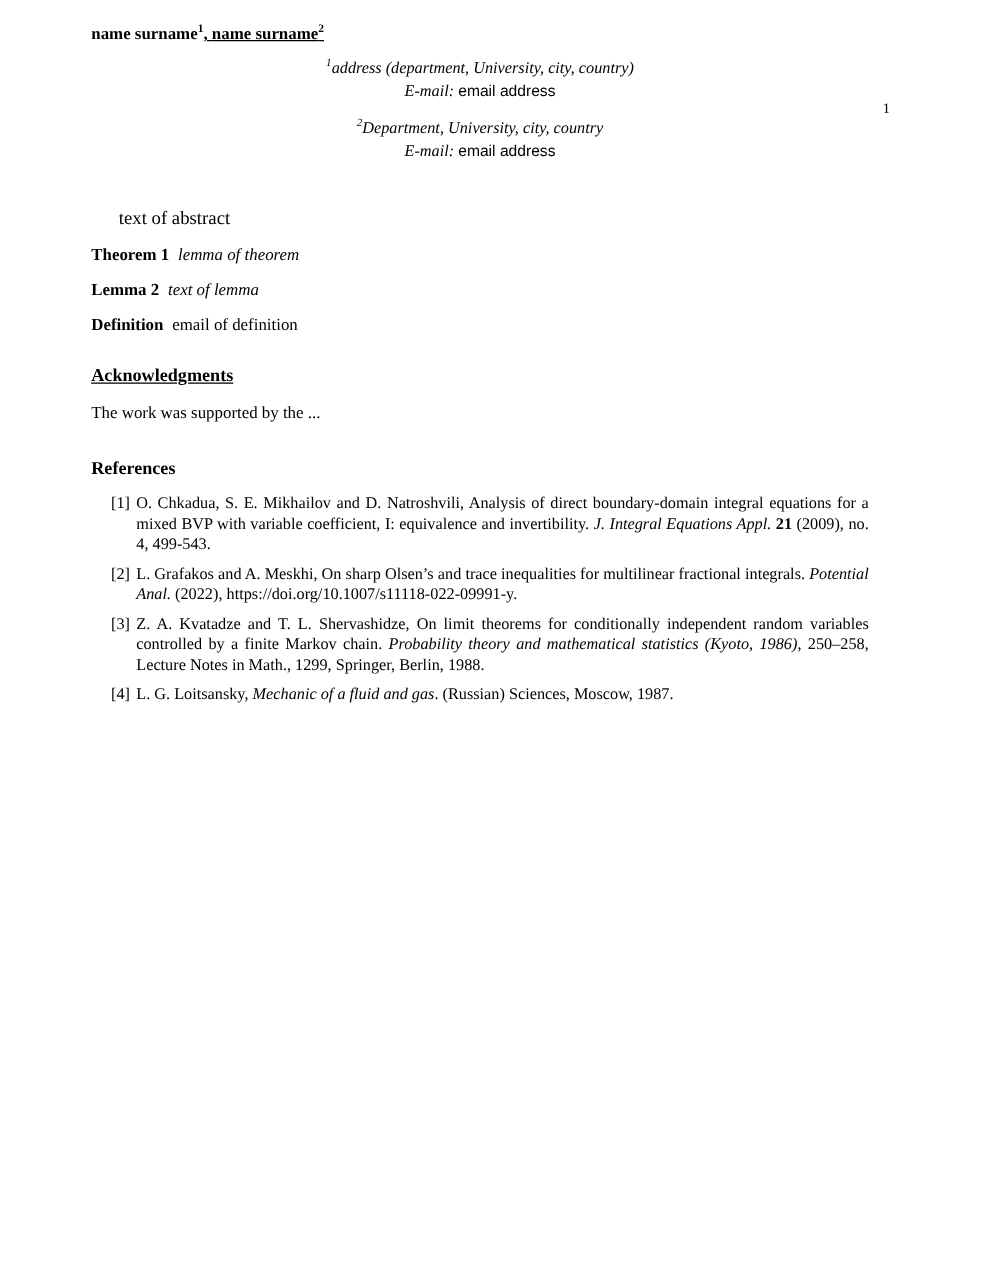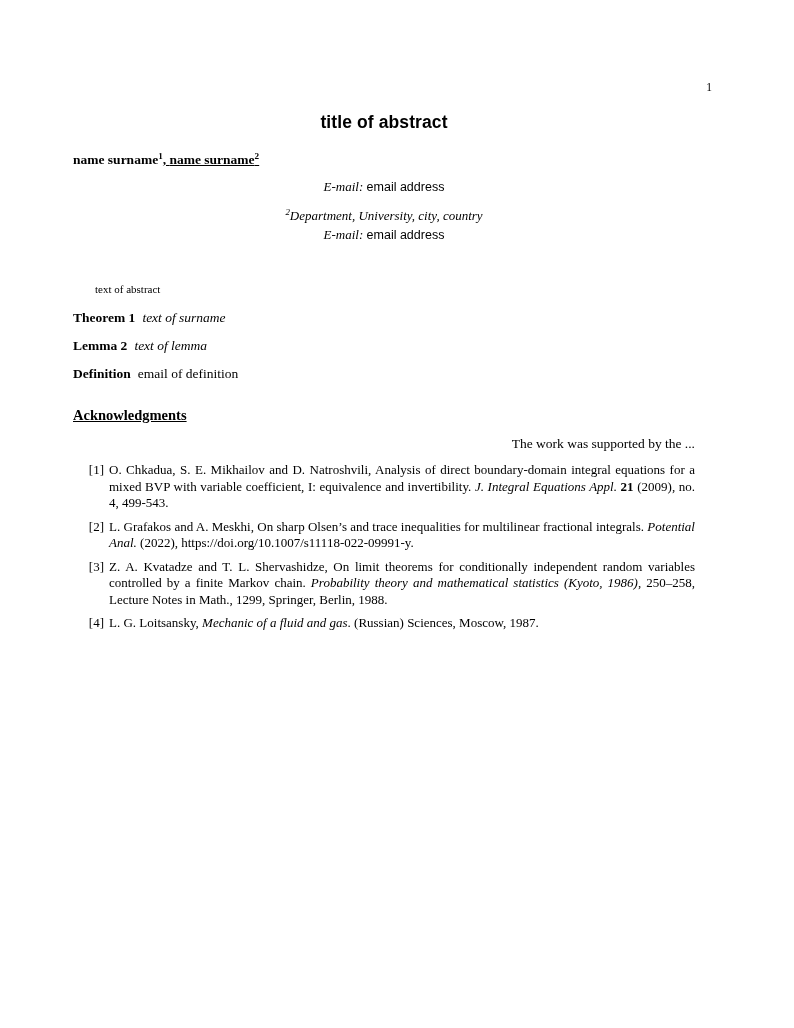--- a/index.html
+++ b/index.html
@@ -88,21 +88,21 @@
     font-style: normal;
     font-family: "Liberation Sans", sans-serif;
     font-size: 12.5px;
   }
   .addr .blk2 { margin-top: 9px; }
 
   
   .abstract-text {
     margin-top: 36px;
     text-indent: 22px;
-    font-size: 11px;
+    font-size: 15px;
     line-height: 17px;
     text-align: justify;
   }
 
   .stmt {
     margin-top: 11px;
     font-size: 13.5px;
     line-height: 17px;
   }
   .stmt .head {
@@ -122,21 +122,20 @@
     font-weight: bold;
     font-size: 14.5px;
     line-height: 18px;
     text-decoration: underline;
   }
 
   .para {
     margin-top: 11px;
     font-size: 13.5px;
     line-height: 17px;
-    text-align: right;
   }
 
   .refs-head {
     margin-top: 28px;
     font-weight: bold;
     font-size: 14.5px;
     line-height: 18px;
   }
 
   .reflist {
@@ -164,49 +163,50 @@
 </style>
 </head>
 <body>
 
 <div class="page">
 
   <div class="folio">1</div>
 
   <div class="content">
 
-    <div class="title">title of abstract</div>
 
     <div class="authors">
       <span><span>name surname</span><sup>1</sup></span><span class="u"><span>, </span><span>name surname</span><sup>2</sup></span>
     </div>
 
     <div class="addr">
+      <div><sup>1</sup><span>address (department, University, city, country)</span></div>
       <div><span class="email-label">E-mail:</span> <span class="email-val">email address</span></div>
       <div class="blk2"><sup>2</sup><span>Department, University, city, country</span></div>
       <div><span class="email-label">E-mail:</span> <span class="email-val">email address</span></div>
     </div>
 
     <div class="abstract-text">text of abstract</div>
 
     <div class="stmt">
-      <span class="head">Theorem 1</span><span class="body-it">text of surname</span>
+      <span class="head">Theorem 1</span><span class="body-it">lemma of theorem</span>
     </div>
 
     <div class="stmt">
       <span class="head">Lemma 2</span><span class="body-it">text of lemma</span>
     </div>
 
     <div class="stmt">
       <span class="head">Definition</span><span class="body-ro">email of definition</span>
     </div>
 
     <div class="section-head">Acknowledgments</div>
     <div class="para">The work was supported by the ...</div>
 
+    <div class="refs-head">References</div>
 
     <div class="reflist" id="reference-list">
         <div class="refitem"><span class="num">[1]</span><span><span>O. Chkadua, S. E. Mikhailov and D. Natroshvili, Analysis of direct boundary-domain integral equations for a mixed BVP with variable coefficient, I: equivalence and invertibility. </span><i>J. Integral Equations Appl.</i><span> </span><b>21</b><span> (2009), no. 4, 499-543.</span></span></div>
         <div class="refitem"><span class="num">[2]</span><span><span>L. Grafakos and A. Meskhi, On sharp Olsen’s and trace inequalities for multilinear fractional integrals. </span><i>Potential Anal.</i><span> (2022), https://doi.org/10.1007/s11118-022-09991-y.</span></span></div>
         <div class="refitem"><span class="num">[3]</span><span><span>Z. A. Kvatadze and T. L. Shervashidze, On limit theorems for conditionally independent random variables controlled by a finite Markov chain. </span><i>Probability theory and mathematical statistics (Kyoto, 1986)</i><span>, 250–258, Lecture Notes in Math., 1299, Springer, Berlin, 1988.</span></span></div>
         <div class="refitem"><span class="num">[4]</span><span><span>L. G. Loitsansky, </span><i>Mechanic of a fluid and gas</i><span>. (Russian) Sciences, Moscow, 1987.</span></span></div>
       </div>
 
   </div>
 </div>

